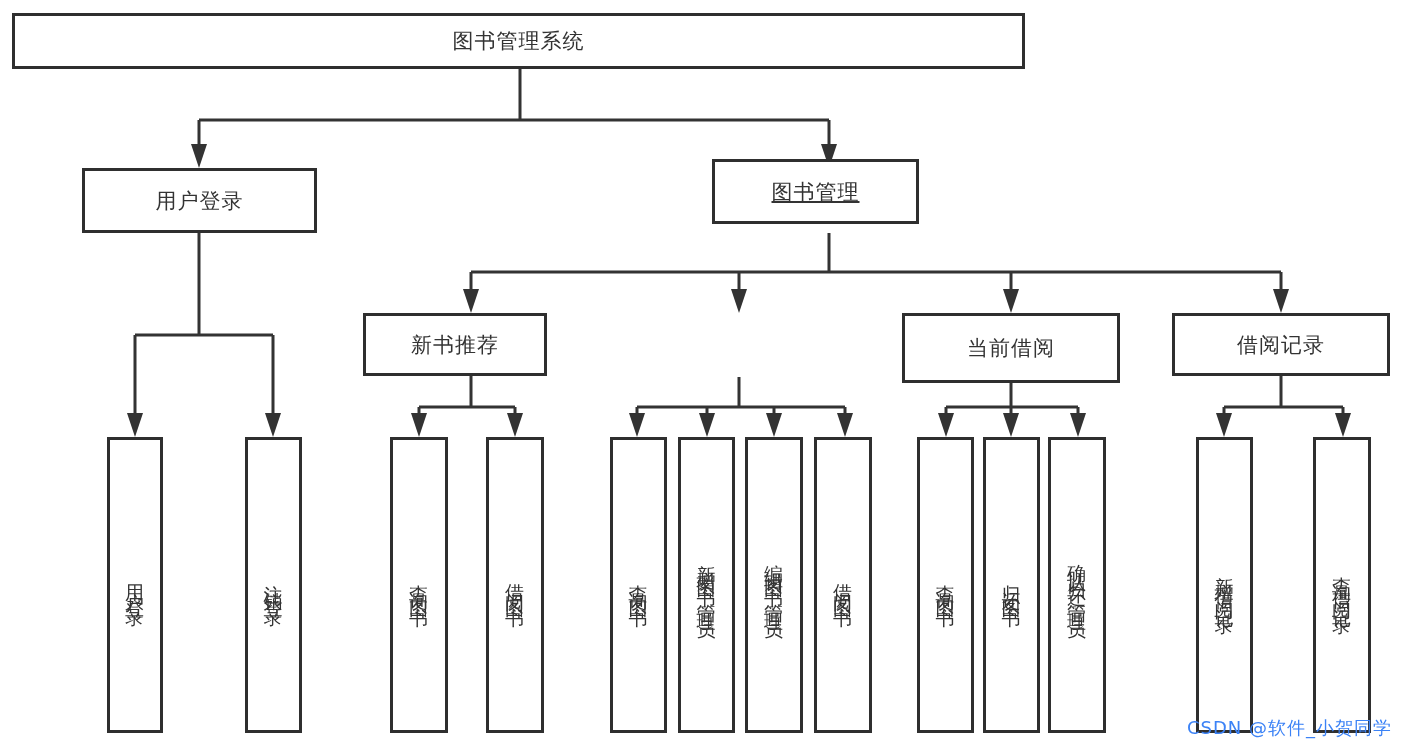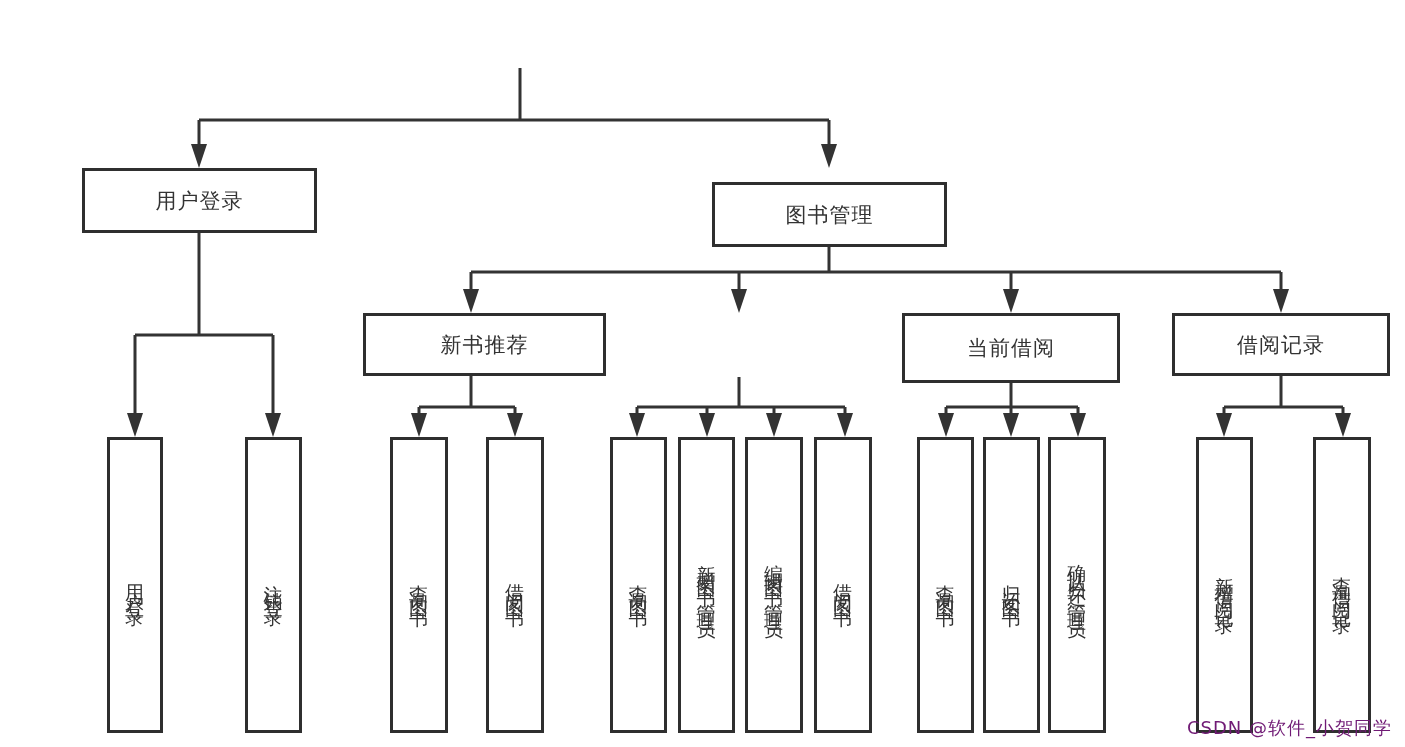--- a/index.html
+++ b/index.html
@@ -15,21 +15,21 @@
     font-size:21px; color:#333333; letter-spacing:1px;
     white-space:nowrap;
   }
   .leaf {
     writing-mode: vertical-rl; text-orientation: mixed;
     font-size:19px; letter-spacing:8px; line-height:1;
     top:437px; height:296px;
   }
   .watermark {
     position:absolute; right:13px; top:716px;
-    font-size:18px; color:#701a75; letter-spacing:1px;
+    font-size:18px; color:#3b82f6; letter-spacing:1px;
     white-space:nowrap;
   }
 </style>
 </head>
 <body>
 
 <div id="canvas">
 
   <svg id="connector-layer" viewBox="0 0 1405 747" xmlns="http://www.w3.org/2000/svg" aria-hidden="true">
     <g stroke="#333333" stroke-width="3" fill="none">
@@ -67,25 +67,26 @@
       <polygon points="766,413 782,413 774,437"></polygon>
       <polygon points="837,413 853,413 845,437"></polygon>
       <polygon points="938,413 954,413 946,437"></polygon>
       <polygon points="1003,413 1019,413 1011,437"></polygon>
       <polygon points="1070,413 1086,413 1078,437"></polygon>
       <polygon points="1216,413 1232,413 1224,437"></polygon>
       <polygon points="1335,413 1351,413 1343,437"></polygon>
     </g>
   </svg>
 
+  <div class="node" style="left:12px; top:13px; width:1013px; height:56px;">图书管理系统</div>
 
   <div class="node" style="left:82px; top:168px; width:235px; height:65px;">用户登录</div>
-  <div class="node" style="left:712px; top:182px; width:235px; height:65px;">图书管理</div>
+  <div class="node" style="left:712px; top:159px; width:207px; height:65px;text-decoration:underline;">图书管理</div>
 
-  <div class="node" style="left:363px; top:313px; width:243px; height:63px;">新书推荐</div>
+  <div class="node" style="left:363px; top:313px; width:184px; height:63px;">新书推荐</div>
   <div class="node" style="left:902px; top:313px; width:218px; height:70px;">当前借阅</div>
   <div class="node" style="left:1172px; top:313px; width:218px; height:63px;">借阅记录</div>
 
   <div class="node leaf" style="left:107px; width:56px;">用户登录</div>
   <div class="node leaf" style="left:245px; width:57px;">注销登录</div>
 
   <div class="node leaf" style="left:390px; width:58px;">查询图书</div>
   <div class="node leaf" style="left:486px; width:58px;">借阅图书</div>
 
   <div class="node leaf" style="left:610px; width:57px;">查询图书</div>

